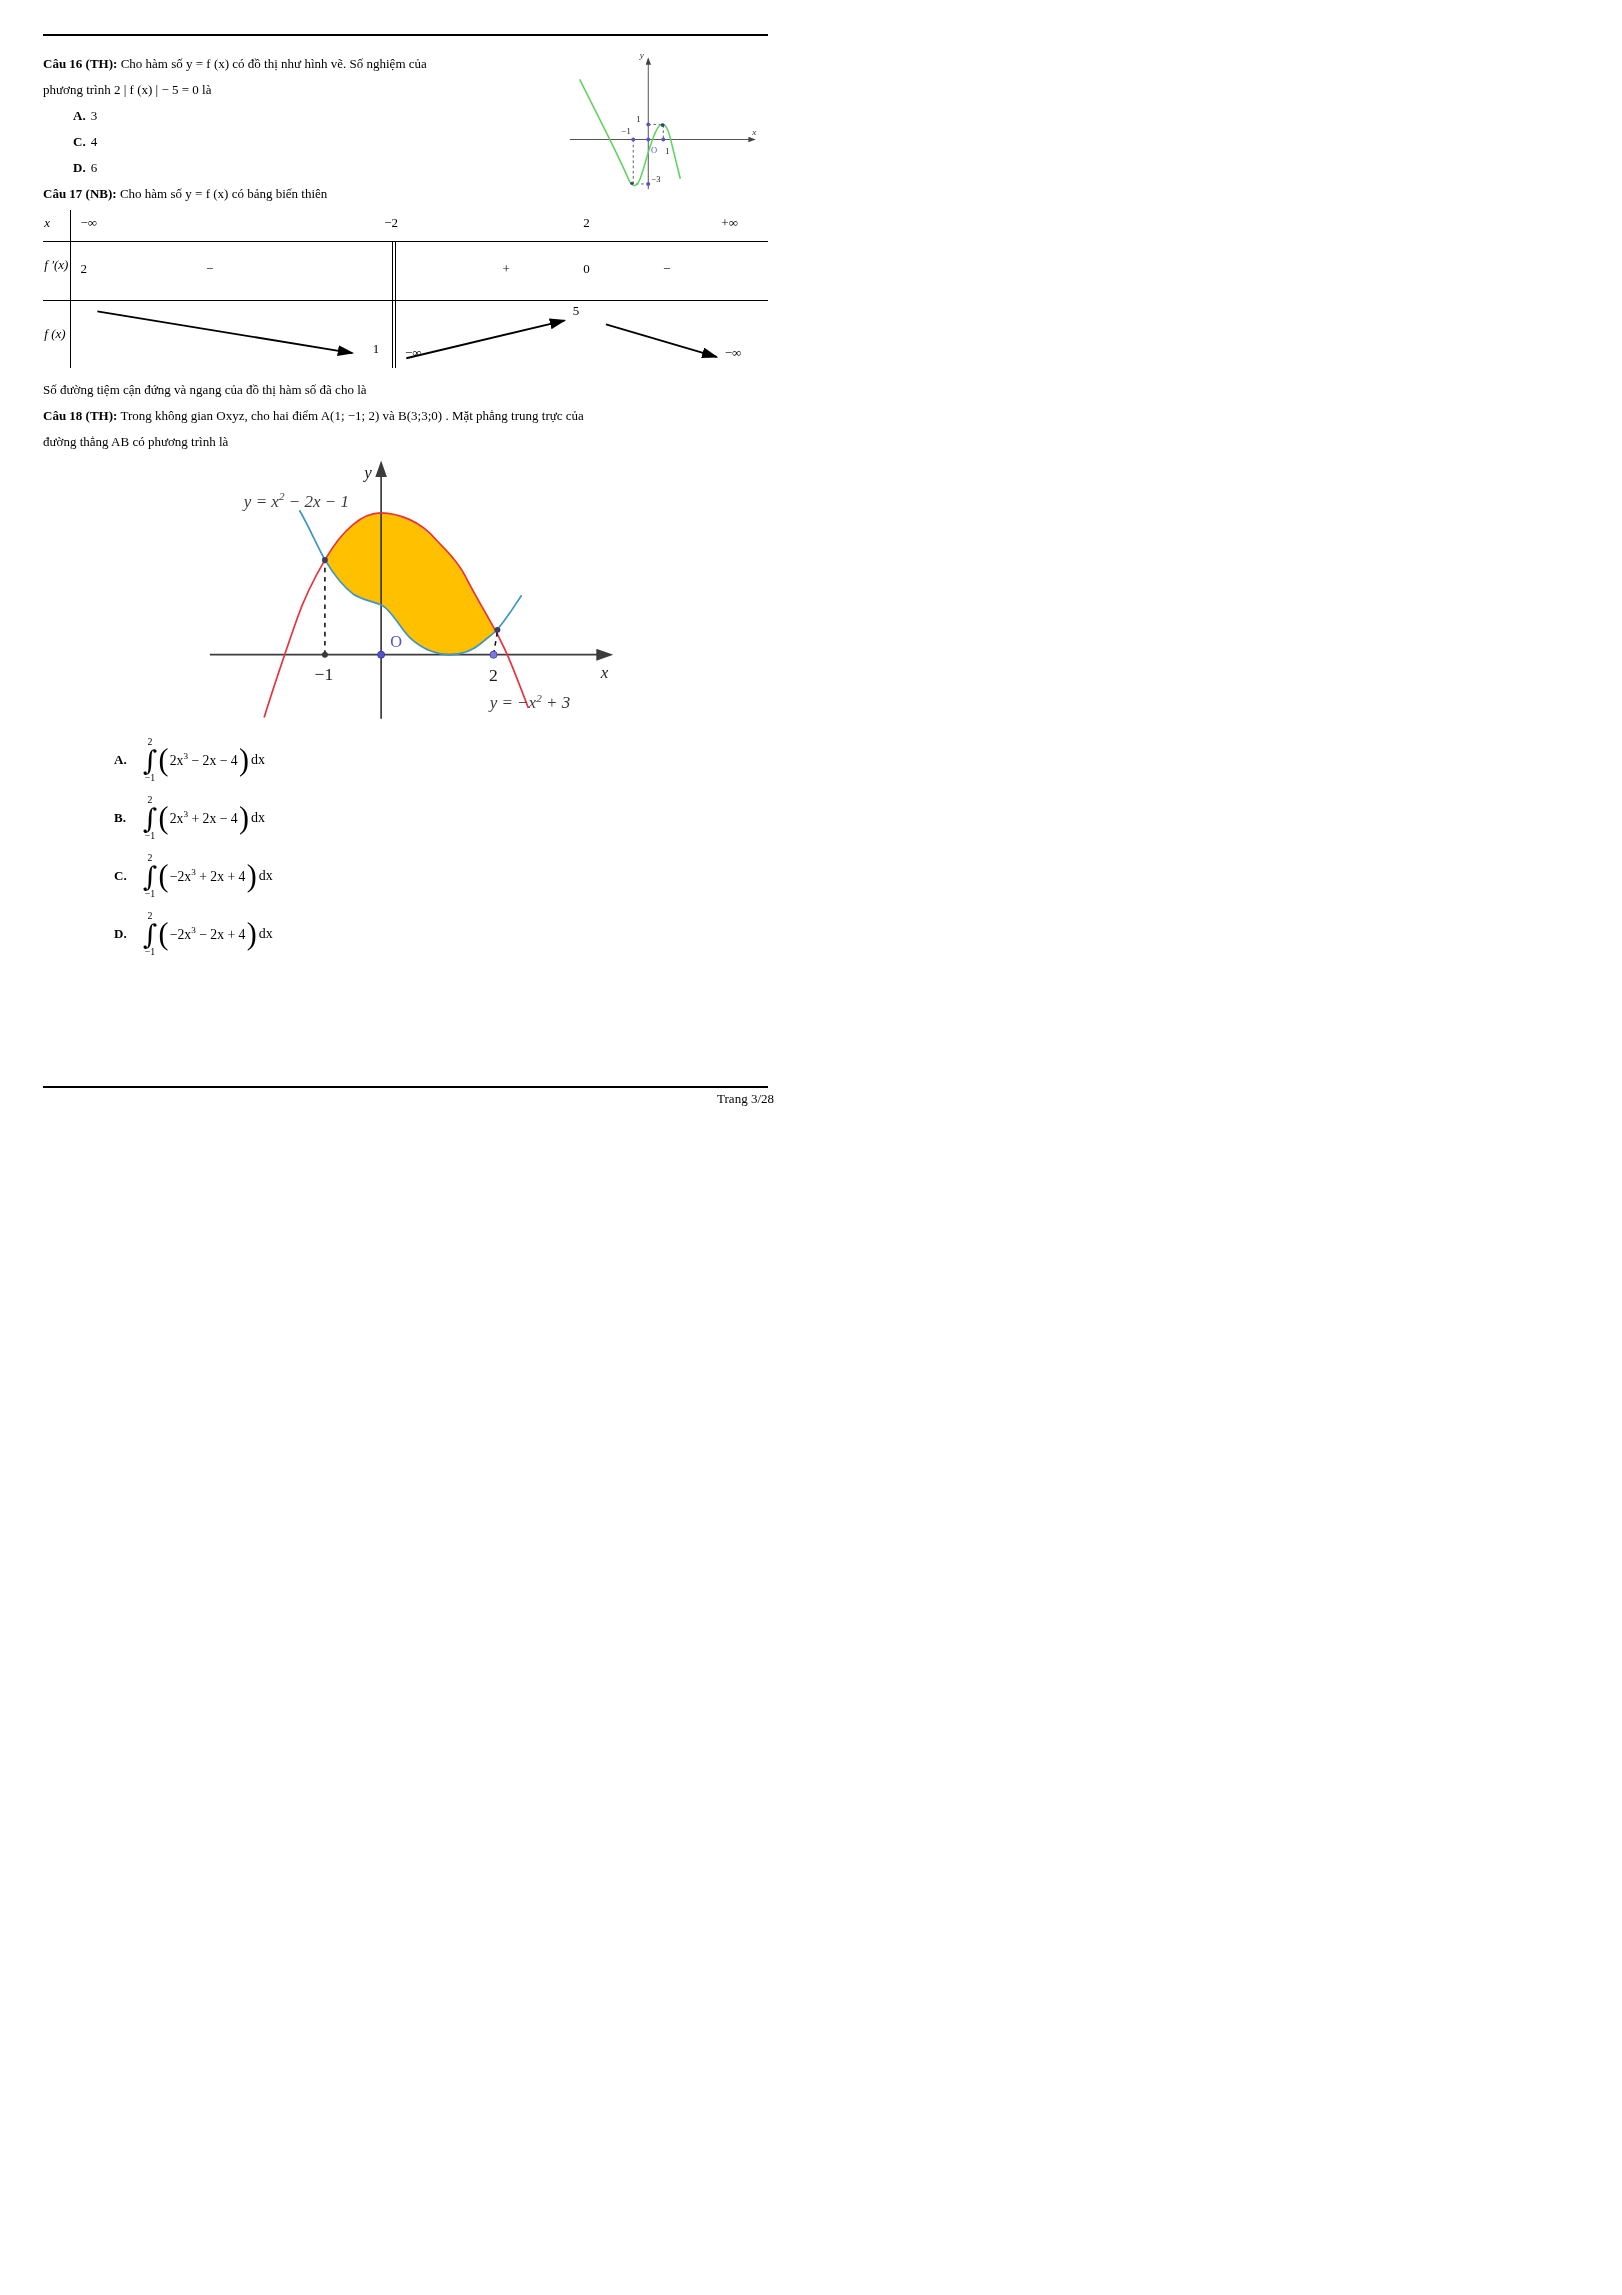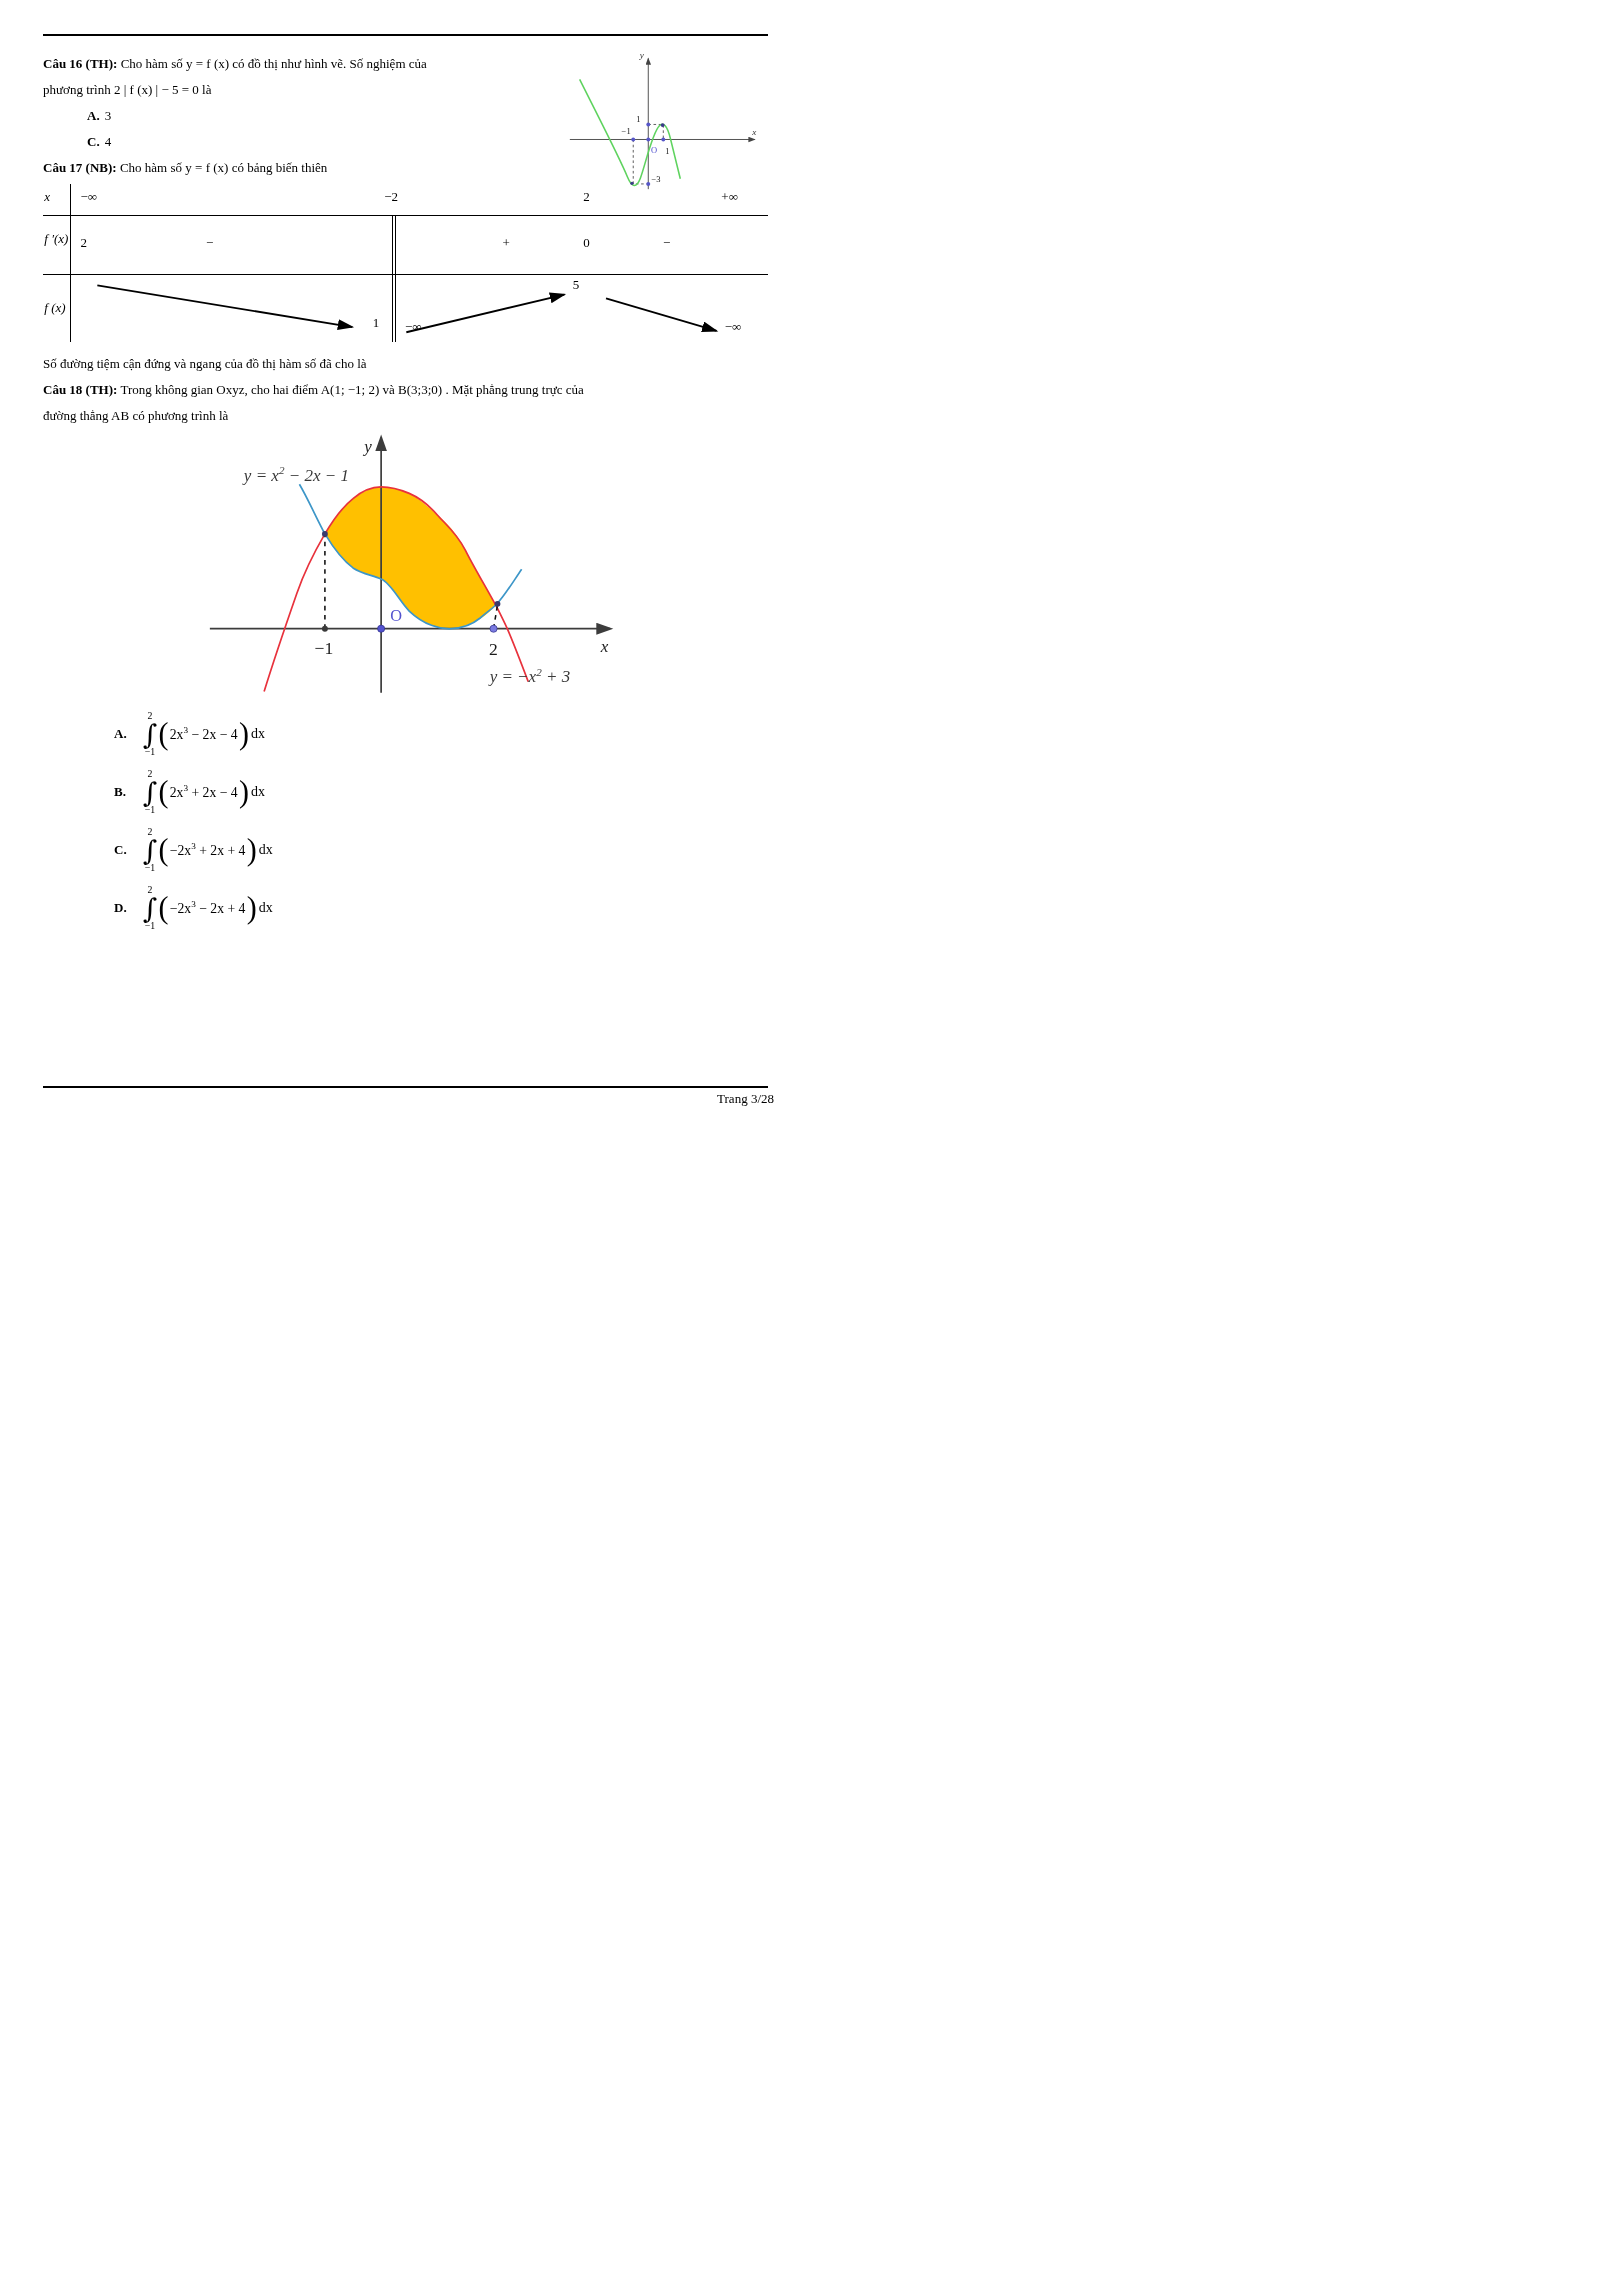--- a/index.html
+++ b/index.html
@@ -6,21 +6,21 @@
   .page { position:relative; width:811px; height:1148px; background:#fff;
           font-family:"Liberation Serif", serif; font-size:13px; color:#000; overflow:hidden; }
   .rule { position:absolute; left:43px; right:43px; height:1.6px; background:#000; }
   .content { padding:51px 43px 0 43px; }
 
   .para { line-height:26px; }
   .b { font-weight:bold; }
   .m { white-space:nowrap; }
   .q16-text { width:517px; }
 
-  .optlist { margin-left:44px; }
+  .optlist { margin-left:30px; }
   .optlist .oline { line-height:26px; }
   .optrow { display:flex; padding-left:30px; line-height:26px; }
   .optrow .ocell { width:175px; }
   .optrow .ocell:last-child { width:auto; }
   .okey { font-weight:bold; margin-right:5.2px; }
 
   
   .q16-graph { position:absolute; left:560px; top:48px; width:204px; height:149px; }
 
   
@@ -101,20 +101,21 @@
       <span>Cho hàm số</span>
       <span class="m">y = f (x)</span>
       <span>có đồ thị như hình vẽ. Số nghiệm của</span><br>
       <span>phương trình</span>
       <span class="m">2 | f (x) | − 5 = 0</span>
       <span>là</span>
     </div>
     <div class="optlist">
       <div class="oline"><span class="okey">A.</span><span>3</span></div>
       <div class="oline"><span class="okey">C.</span><span>4</span></div>
+      <div class="oline"><span class="okey">D.</span><span>6</span></div>
     </div>
 
     
     <div class="para">
       <span class="b">Câu 17 (NB):</span>
       <span>Cho hàm số</span>
       <span class="m">y = f (x)</span>
       <span>có bảng biến thiên</span>
     </div>
 

